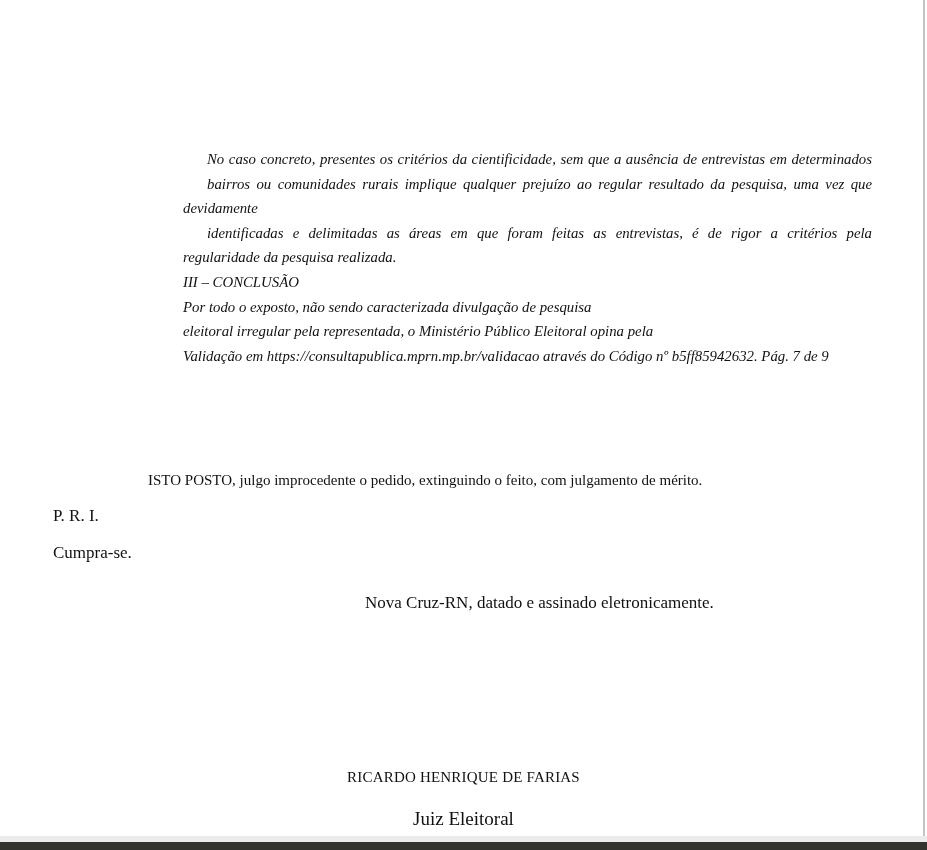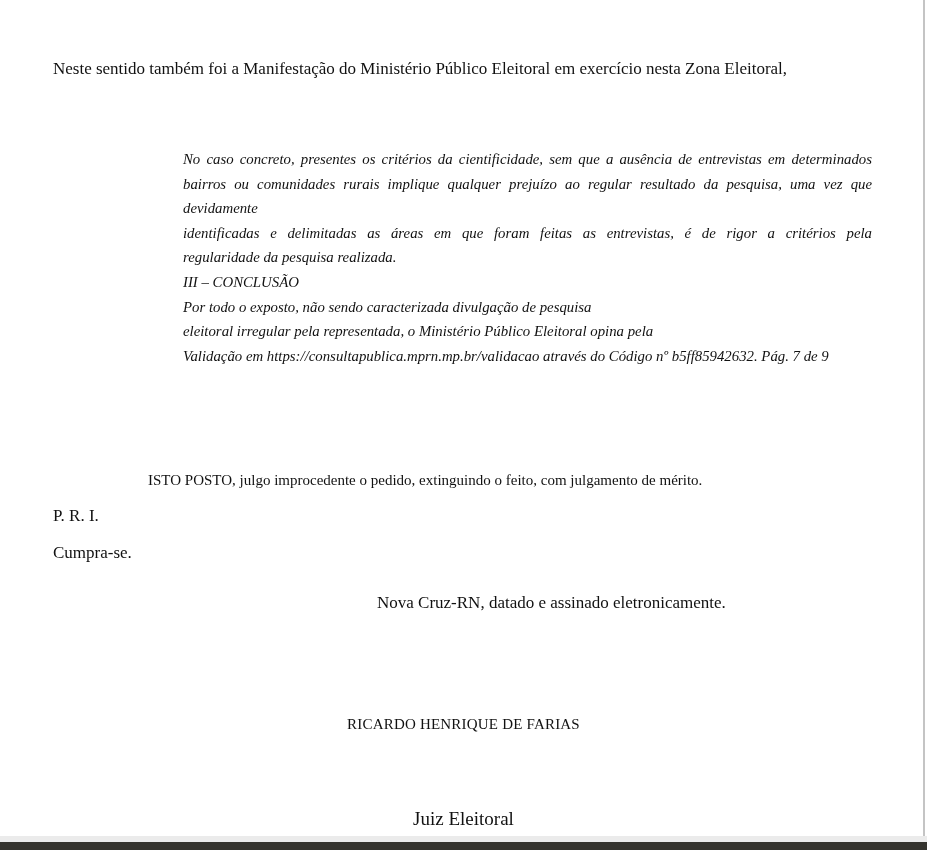--- a/index.html
+++ b/index.html
@@ -27,42 +27,43 @@
   .quote {
     top: 147px; left: 183px; right: 55px;
     font-size: 14.8px;
     font-style: italic;
     line-height: 24.6px;
   }
   .q { text-align: left; }
   .q.stretch {
     text-align: justify;
     text-align-last: justify;
+    margin-left: 24px;
   }
 
   .decision {
     top: 469px; left: 53px; right: 57px;
     font-size: 15px;
     text-indent: 95px;
     line-height: 23px;
   }
   .pri {
     top: 506px; left: 53px;
     font-size: 17px;
   }
   .cumprase {
     top: 543px; left: 53px;
     font-size: 17px;
   }
   .dateline {
-    top: 593px; left: 377px;
+    top: 593px; left: 365px;
     font-size: 17px;
   }
   .sig-name {
-    top: 716px; left: 0; right: 0;
+    top: 769px; left: 0; right: 0;
     text-align: center;
     font-size: 15px;
     letter-spacing: 0.2px;
   }
   .sig-title {
     top: 798px; left: 0; right: 0;
     text-align: center;
     font-size: 19px;
     margin-top: 10px;
   }
@@ -79,21 +80,20 @@
     left: 0; right: 0;
     top: 842px; height: 8px;
   }
 </style>
 </head>
 <body>
 
 <div class="screen" style="background: rgb(255, 255, 255); color: rgb(17, 17, 17);">
 
   <div class="abs intro">
-    <div>Neste sentido também foi a Manifestação do Ministério Público Eleitoral em exercício nesta Zona Eleitoral,</div>
   </div>
 
   <div class="abs quote">
     <div class="q stretch">No caso concreto, presentes os critérios da cientificidade, sem que a ausência de entrevistas em determinados</div>
     <div class="q stretch">bairros ou comunidades rurais implique qualquer prejuízo ao regular resultado da pesquisa, uma vez que</div>
     <div class="q">devidamente</div>
     <div class="q stretch">identificadas e delimitadas as áreas em que foram feitas as entrevistas, é de rigor a critérios pela</div>
     <div class="q">regularidade da pesquisa realizada.</div>
     <div class="q">III – CONCLUSÃO</div>
     <div class="q">Por todo o exposto, não sendo caracterizada divulgação de pesquisa</div>

